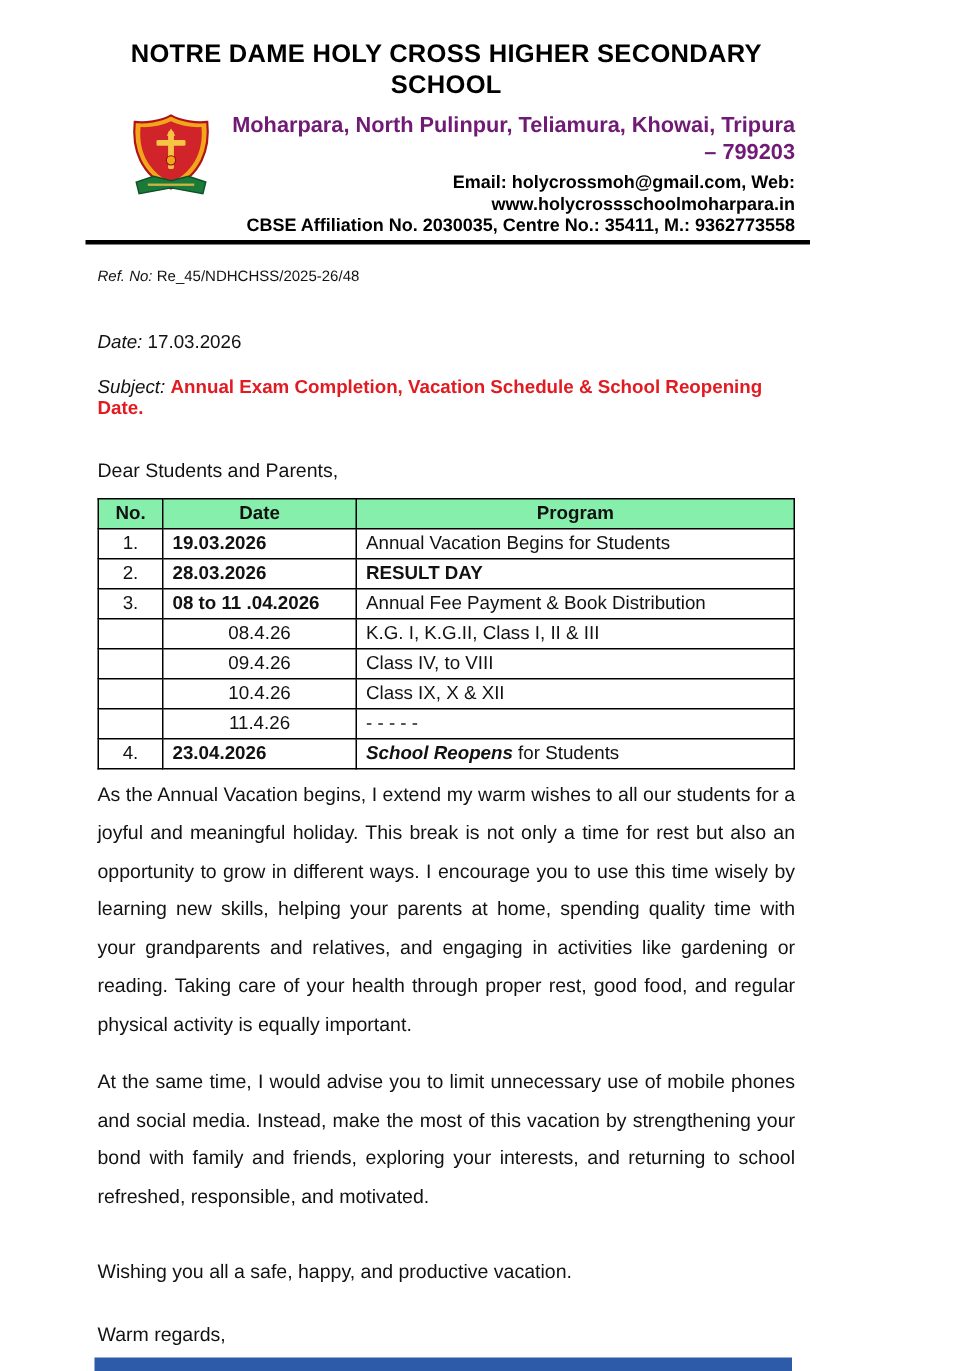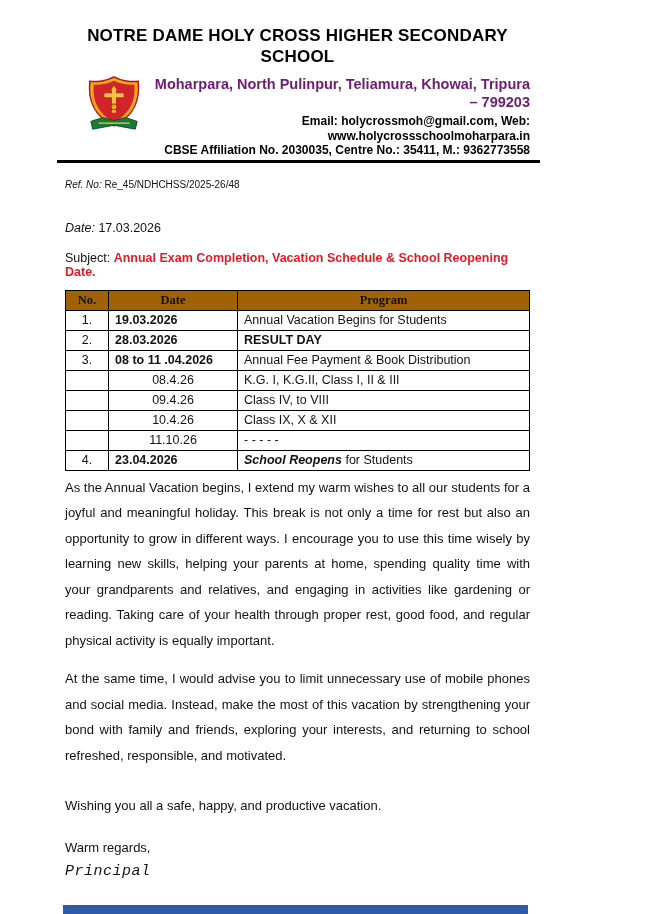--- a/index.html
+++ b/index.html
@@ -41,21 +41,21 @@
     border-top:3.5px solid #000;
     height:0;
   }
 
   
   .ref-line{margin-top:16px;font-size:10px;}
   .ref-label{font-style:italic;}
   .date-line{margin-top:31px;font-size:12.5px;}
   .date-label{font-style:italic;}
   .subject-line{margin-top:16px;font-size:12.5px;}
-  .subject-label{}
+  .subject-label{font-style:italic;}
   .subject-value{font-weight:bold;}
 
   
   .salutation{margin-top:27px;font-size:13px;}
   .intro-line{margin-top:21px;font-size:13px;}
 
   table.schedule{
     margin-top:11px;
     width:100%;
     border-collapse:collapse;
@@ -137,25 +137,26 @@
     <div class="date-line">
       <span class="date-label">Date:</span>
       <span>17.03.2026</span>
     </div>
 
     <div class="subject-line">
       <span class="subject-label">Subject:</span>
       <span class="subject-value" id="subject-value" style="color: rgb(226, 27, 34);">Annual Exam Completion, Vacation Schedule &amp; School Reopening Date.</span>
     </div>
 
+    <div class="salutation">Dear Students and Parents,</div>
 
 
     <table class="schedule">
       <thead>
-        <tr id="schedule-head-row" style="background: #a16207; font-family: Liberation Serif, serif;">
+        <tr id="schedule-head-row" style="background: #86efac;">
           <th class="cell-no">No.</th>
           <th class="cell-date">Date</th>
           <th class="cell-program">Program</th>
         </tr>
       </thead>
       <tbody id="schedule-body">
           <tr>
             <td class="cell-no">1.</td>
             <td class="cell-date b">19.03.2026</td>
             <td class="cell-program"><span>Annual Vacation Begins for Students</span></td>
@@ -180,21 +181,21 @@
             <td class="cell-date center">09.4.26</td>
             <td class="cell-program"><span>Class IV, to  VIII</span></td>
           </tr>
           <tr>
             <td class="cell-no"></td>
             <td class="cell-date center">10.4.26</td>
             <td class="cell-program"><span>Class IX, X &amp; XII</span></td>
           </tr>
           <tr>
             <td class="cell-no"></td>
-            <td class="cell-date center">11.10.26</td>
+            <td class="cell-date center">11.4.26</td>
             <td class="cell-program"><span>-  -  -  -  -</span></td>
           </tr>
           <tr>
             <td class="cell-no">4.</td>
             <td class="cell-date b">23.04.2026</td>
             <td class="cell-program"><span class="bi">School Reopens</span><span> for Students</span></td>
           </tr>
         </tbody>
     </table>
 

